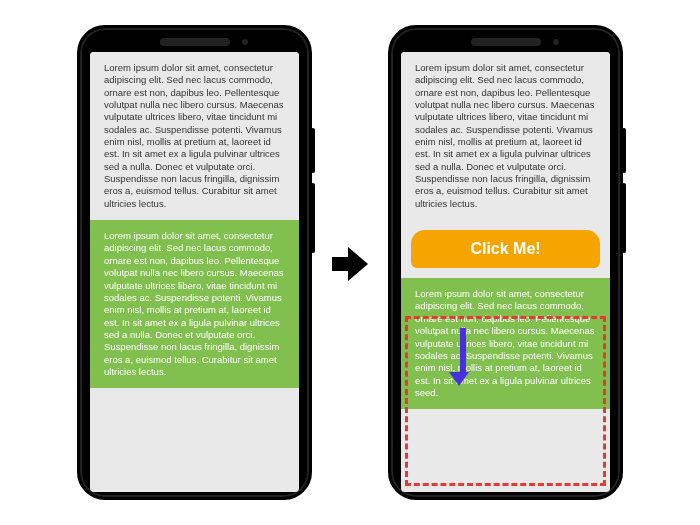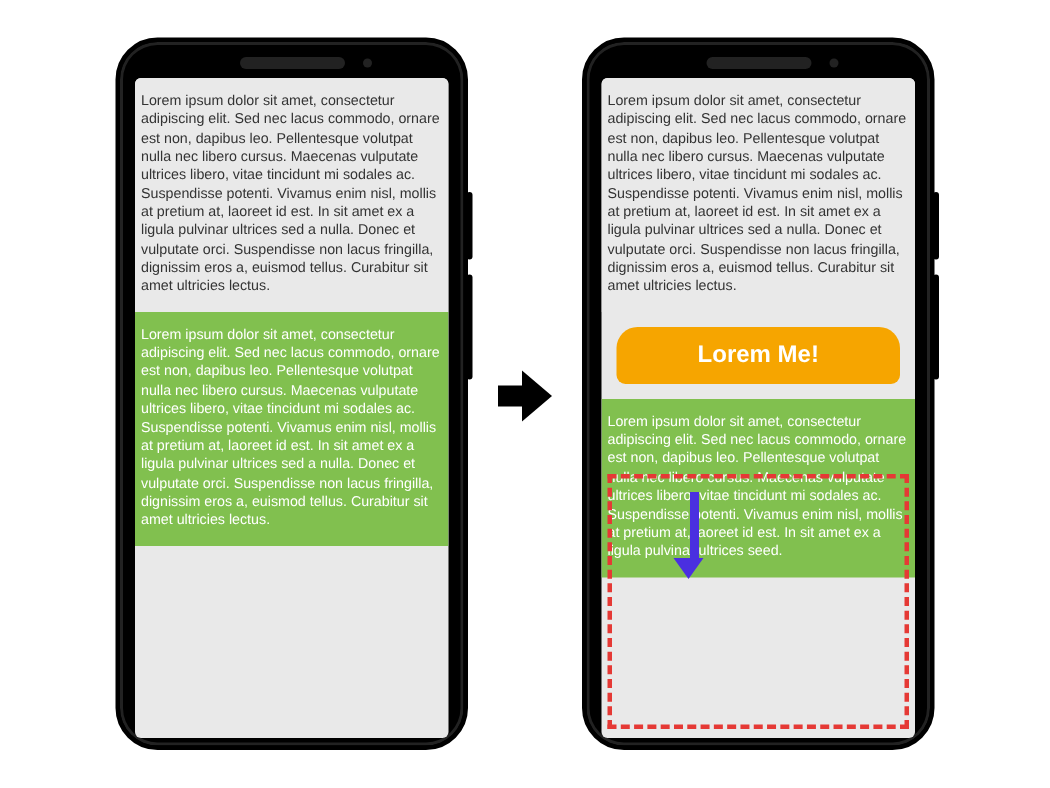--- a/index.html
+++ b/index.html
@@ -54,21 +54,21 @@
   .screen {
     width: 100%;
     height: 440px;
     background: #e9e9e9;
     border-radius: 4px;
     overflow: hidden;
     position: relative;
   }
 
   .block {
-    padding: 10px 4px;
+    padding: 10px 14px;
     font-size: 9.5px;
     line-height: 1.3;
     color: #222;
   }
   .block.white {
     background: #e9e9e9;
     color: #333;
   }
   .block.green {
     background: #81c04f;
@@ -153,21 +153,21 @@
   <div class="tri"></div>
 </div>
 
 <div class="phone">
   <div class="side-btn pwr"></div>
   <div class="side-btn vol"></div>
   <div class="notch"></div>
   <div class="screen">
     <div class="block white">Lorem ipsum dolor sit amet, consectetur adipiscing elit. Sed nec lacus commodo, ornare est non, dapibus leo. Pellentesque volutpat nulla nec libero cursus. Maecenas vulputate ultrices libero, vitae tincidunt mi sodales ac. Suspendisse potenti. Vivamus enim nisl, mollis at pretium at, laoreet id est. In sit amet ex a ligula pulvinar ultrices sed a nulla. Donec et vulputate orci. Suspendisse non lacus fringilla, dignissim eros a, euismod tellus. Curabitur sit amet ultricies lectus.</div>
 
-    <div class="ad-banner">Lorem Me!</div>
+    <div class="ad-banner">Click Me!</div>
 
     <div class="block green" style="margin-top:0;">Lorem ipsum dolor sit amet, consectetur adipiscing elit. Sed nec lacus commodo, ornare est non, dapibus leo. Pellentesque volutpat nulla nec libero cursus. Maecenas vulputate ultrices libero, vitae tincidunt mi sodales ac. Suspendisse potenti. Vivamus enim nisl, mollis at pretium at, laoreet id est. In sit amet ex a ligula pulvinar ultrices seed.</div>
 
     <div class="dashed-zone"></div>
 
     <div class="down-arrow">
       <div class="shaft"></div>
       <div class="head"></div>
     </div>
   </div>

